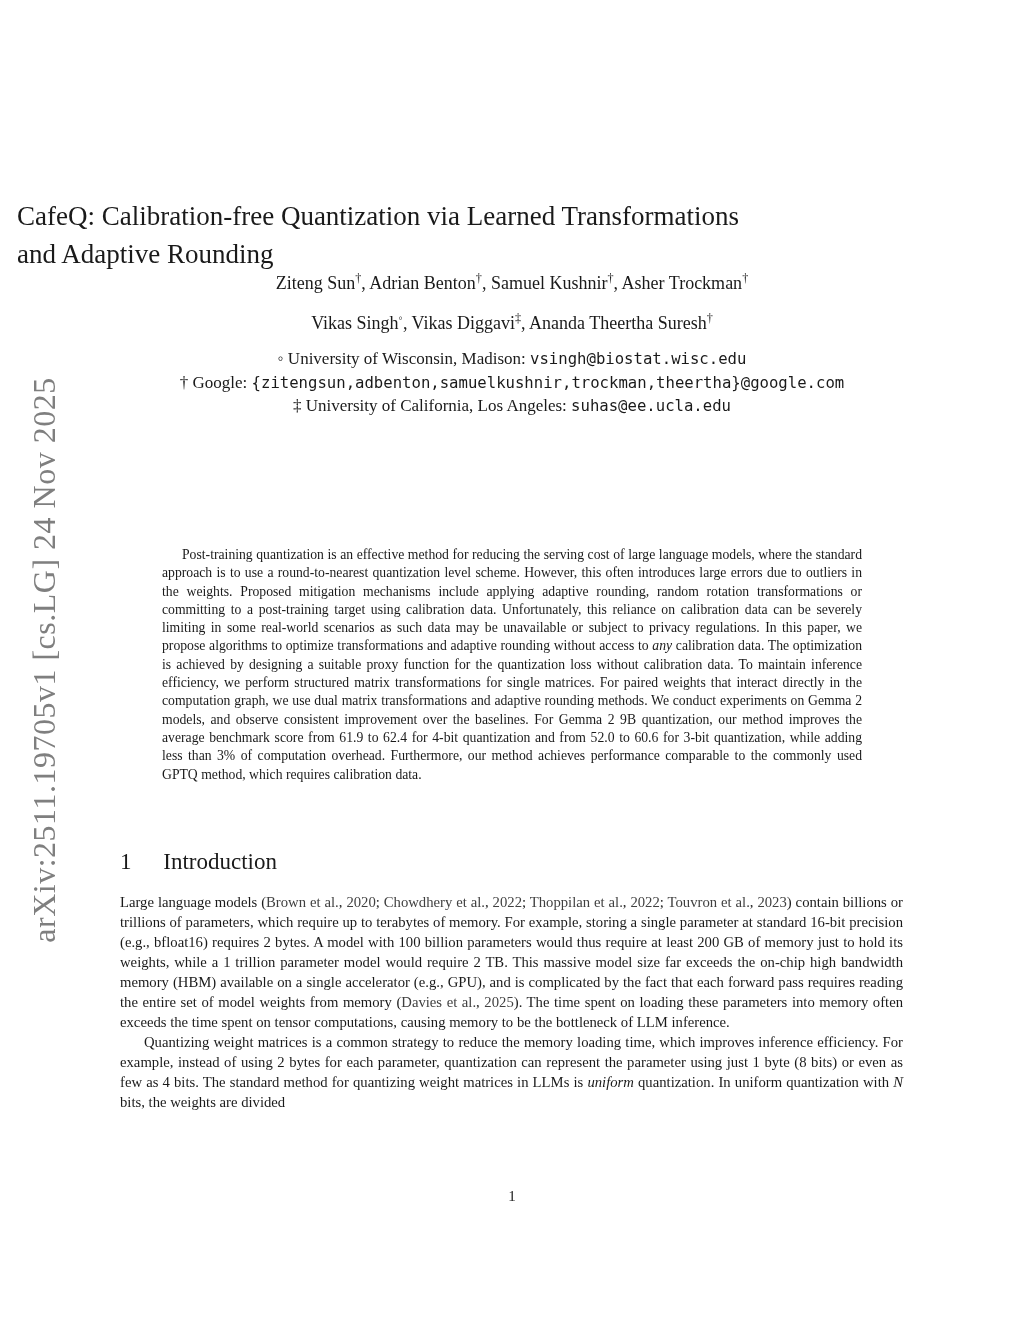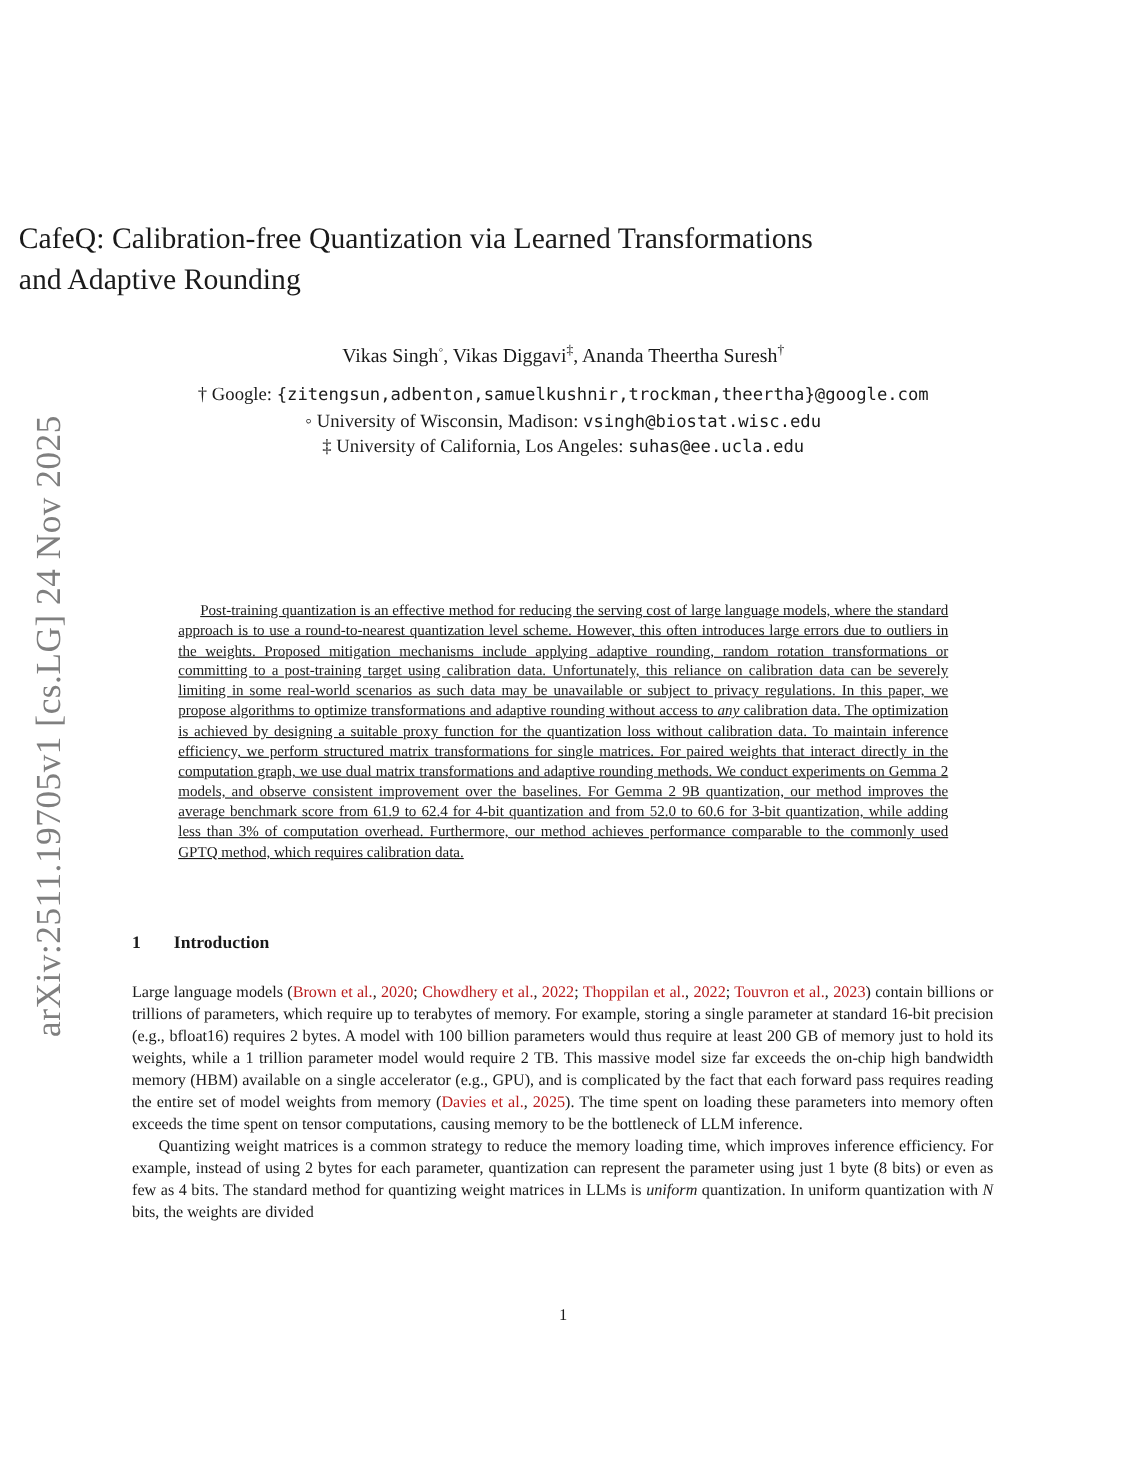--- a/index.html
+++ b/index.html
@@ -86,29 +86,28 @@
   .abstract-body {
     position: absolute;
     top: 546px;
     left: 162px;
     width: 700px;
     margin: 0;
     font-size: 13.7px;
     line-height: 18.3px;
     text-align: justify;
     text-indent: 20px;
-    text-decoration: underline;
   }
   .section-heading {
     position: absolute;
     top: 849px;
     left: 120px;
     margin: 0;
-    font-size: 16px;
-    font-weight: bold;
+    font-size: 23px;
+    font-weight: normal;
   }
   .section-number { margin-right: 26px; }
   .body-copy {
     position: absolute;
     top: 892px;
     left: 120px;
     width: 783px;
     font-size: 14.7px;
     line-height: 20px;
     text-align: justify;
@@ -117,46 +116,47 @@
   .body-para.indented { text-indent: 24px; }
   .page-number {
     position: absolute;
     top: 1188px;
     left: 0;
     width: 100%;
     text-align: center;
     font-size: 15px;
   }
   
-  .seg-cite { color: #b91c1c; }
+  .seg-cite { color: #404040; }
   .seg-mono {
     font-family: "DejaVu Sans Mono", "Liberation Mono", monospace;
     font-size: 0.92em;
   }
   .seg-i { font-style: italic; }
   sup.seg-sup { font-size: 68%; line-height: 0; }
 </style>
 </head>
 <body>
 
 <div class="page">
 
   <div class="arxiv-sidebar">arXiv:2511.19705v1  [cs.LG]  24 Nov 2025</div>
 
   <h1 class="title">
     <span class="title-line">CafeQ: Calibration-free Quantization via Learned Transformations</span>
     <span class="title-line">and Adaptive Rounding</span>
   </h1>
 
+  <div class="authors-line-1"><span>Ziteng Sun</span><sup class="seg-sup">†</sup><span>, Adrian Benton</span><sup class="seg-sup">†</sup><span>, Samuel Kushnir</span><sup class="seg-sup">†</sup><span>, Asher Trockman</span><sup class="seg-sup">†</sup></div>
 
   <div class="authors-line-2"><span>Vikas Singh</span><sup class="seg-sup">◦</sup><span>, Vikas Diggavi</span><sup class="seg-sup">‡</sup><span>, Ananda Theertha Suresh</span><sup class="seg-sup">†</sup></div>
 
   <div class="affiliations">
+    <div><span>◦ University of Wisconsin, Madison: </span><span class="seg-mono">vsingh@biostat.wisc.edu</span></div>
     <div><span>† Google: </span><span class="seg-mono">{zitengsun,adbenton,samuelkushnir,trockman,theertha}@google.com</span></div>
-    <div><span>◦ University of Wisconsin, Madison: </span><span class="seg-mono">vsingh@biostat.wisc.edu</span></div>
     <div><span>‡ University of California, Los Angeles: </span><span class="seg-mono">suhas@ee.ucla.edu</span></div>
   </div>
 
 
 
   <p class="abstract-body"><span>Post-training quantization is an effective method for reducing the serving cost of large language models, where the standard approach is to use a round-to-nearest quantization level scheme. However, this often introduces large errors due to outliers in the weights. Proposed mitigation mechanisms include applying adaptive rounding, random rotation transformations or committing to a post-training target using calibration data. Unfortunately, this reliance on calibration data can be severely limiting in some real-world scenarios as such data may be unavailable or subject to privacy regulations. In this paper, we propose algorithms to optimize transformations and adaptive rounding without access to </span><span class="seg-i">any</span><span> calibration data. The optimization is achieved by designing a suitable proxy function for the quantization loss without calibration data. To maintain inference efficiency, we perform structured matrix transformations for single matrices. For paired weights that interact directly in the computation graph, we use dual matrix transformations and adaptive rounding methods. We conduct experiments on Gemma 2 models, and observe consistent improvement over the baselines. For Gemma 2 9B quantization, our method improves the average benchmark score from 61.9 to 62.4 for 4-bit quantization and from 52.0 to 60.6 for 3-bit quantization, while adding less than 3% of computation overhead. Furthermore, our method achieves performance comparable to the commonly used GPTQ method, which requires calibration data.</span></p>
 
   <h2 class="section-heading">
     <span class="section-number">1</span>
     <span class="section-title">Introduction</span>

